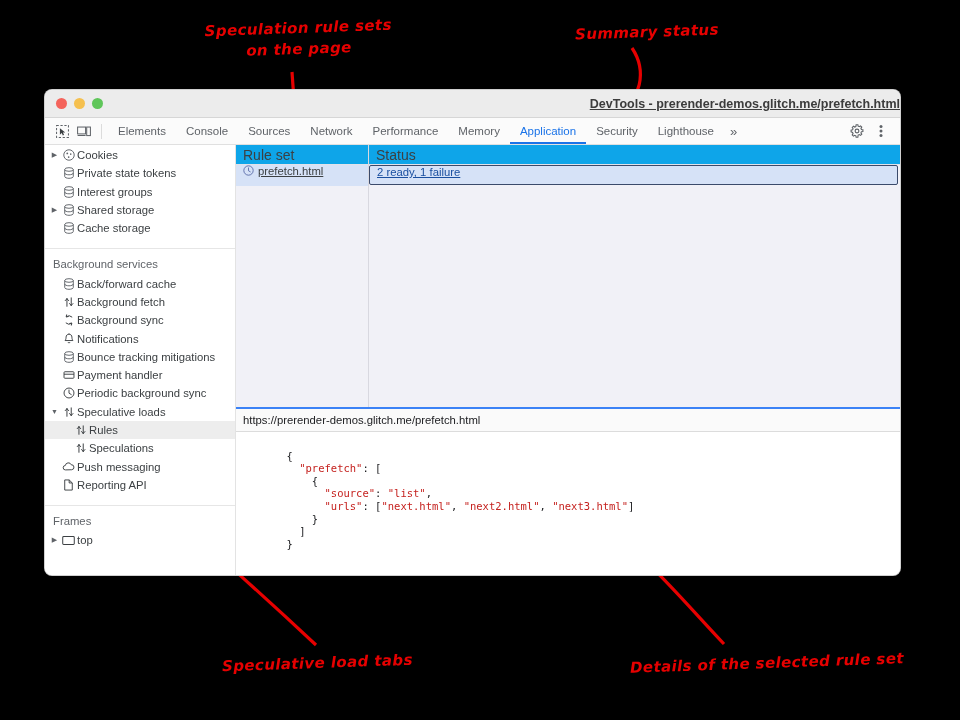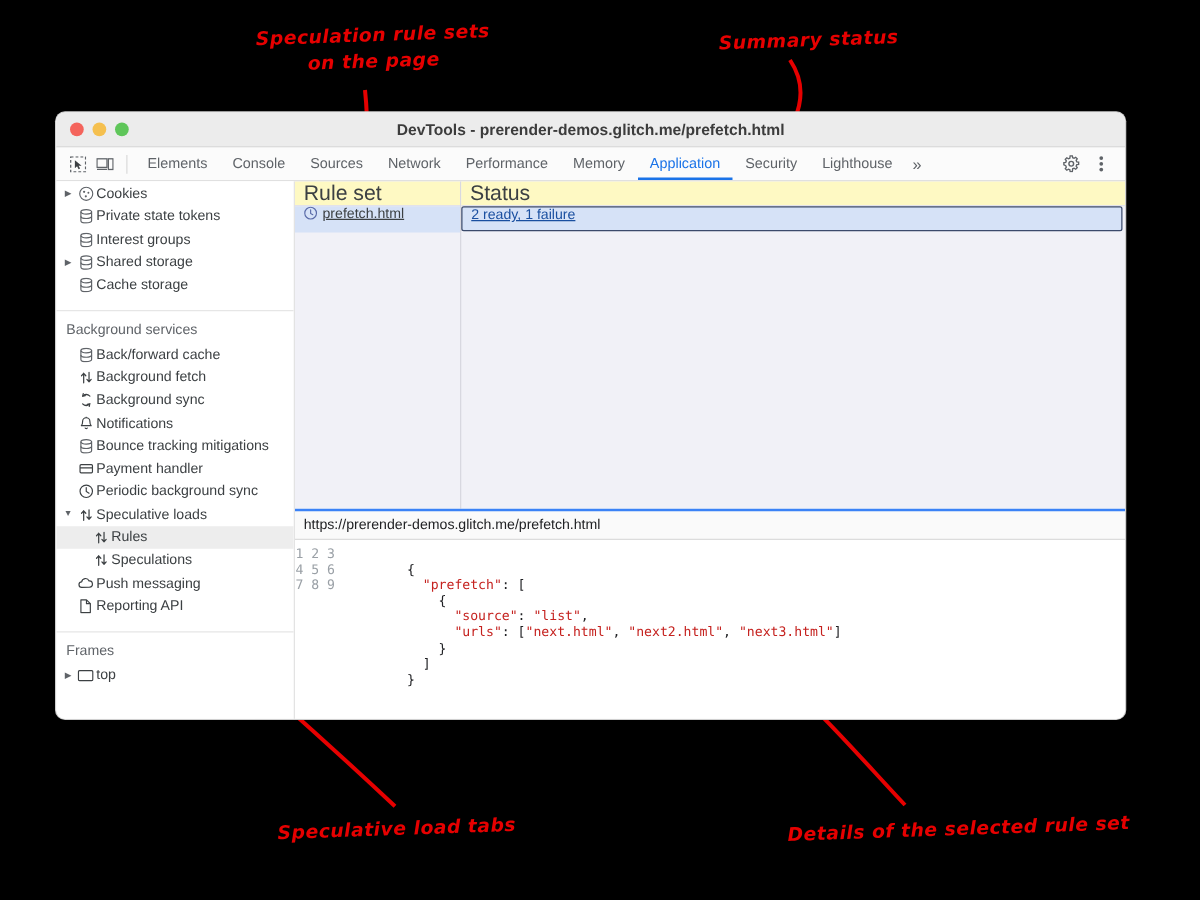--- a/index.html
+++ b/index.html
@@ -30,22 +30,22 @@
   #titlebar{
     height:27px;background:#ececec;border-bottom:1px solid #d6d6d6;
     display:flex;align-items:center;position:relative;
   }
   .tl-dots{display:flex;gap:7px;padding-left:11px;}
   .dot{width:11px;height:11px;border-radius:50%;}
   .dot.r{background:#f4645c;}
   .dot.y{background:#f5c04f;}
   .dot.g{background:#5fc65a;}
   #win-title{
-    position:absolute;left:0;right:0;text-align:center;
-    font-size:12.5px;font-weight:bold;color:#3c3c3c;
+    position:absolute;left:0;right:0;text-align:right;
+    font-size:12.5px;font-weight:bold;color:#3c3c3c;text-decoration:underline;
   }
 
   
   #dt-toolbar{
     height:26px;background:#fbfbfb;border-bottom:1px solid #e0e0e0;
     display:flex;align-items:center;padding-left:6px;position:relative;
   }
   .tb-icon{width:22px;height:20px;display:flex;align-items:center;justify-content:center;}
   .tb-sep{width:1px;height:15px;background:#dcdcdc;margin:0 6px;}
   .tab{
@@ -74,22 +74,22 @@
     font-size:11.3px;color:#5f6368;padding:7px 0 4px 8px;
   }
   .divider{height:1px;background:#e6e6e6;margin:2px 0;}
 
   
   #main{flex:1;display:flex;flex-direction:column;}
   #grid{height:262px;display:flex;background:#f1f1f7;}
   #col-ruleset{width:132px;border-right:1px solid #d8d8e0;}
   #col-status{flex:1;}
   .col-head{
-    height:19px;font-size:17px;color:#3c4043;display:flex;align-items:center;
-    padding-left:7px;background:#fef9c3;border-bottom:1px solid #e2e2ea;
+    height:19px;font-size:14px;color:#3c4043;display:flex;align-items:center;
+    padding-left:7px;background:#0ea5e9;border-bottom:1px solid #e2e2ea;
   }
   .cell{
     height:21px;display:flex;align-items:flex-start;padding-left:7px;
     font-size:11.3px;background:#d6e2f7;
   }
   .cell a{color:#3c4043;text-decoration:underline;}
   #cell-status{
     background:#d6e2f7;border:1.5px solid #3b4a6b;border-radius:2px;
     margin-right:2px;height:18px;
   }
@@ -422,29 +422,20 @@
           <div class="col-head">Status</div>
           <div class="cell" id="cell-status">
             <span class="link-blue">2 ready, 1 failure</span>
           </div>
         </div>
       </div>
 
       <div id="url-bar">https://prerender-demos.glitch.me/prefetch.html</div>
 
       <div id="editor">
-        <div id="gutter">1
-2
-3
-4
-5
-6
-7
-8
-9</div>
         <div id="code">&nbsp;
         {
           <span class="tok-str">"prefetch"</span>: [
             {
               <span class="tok-str">"source"</span>: <span class="tok-str">"list"</span>,
               <span class="tok-str">"urls"</span>: [<span class="tok-str">"next.html"</span>, <span class="tok-str">"next2.html"</span>, <span class="tok-str">"next3.html"</span>]
             }
           ]
         }</div>
       </div>

